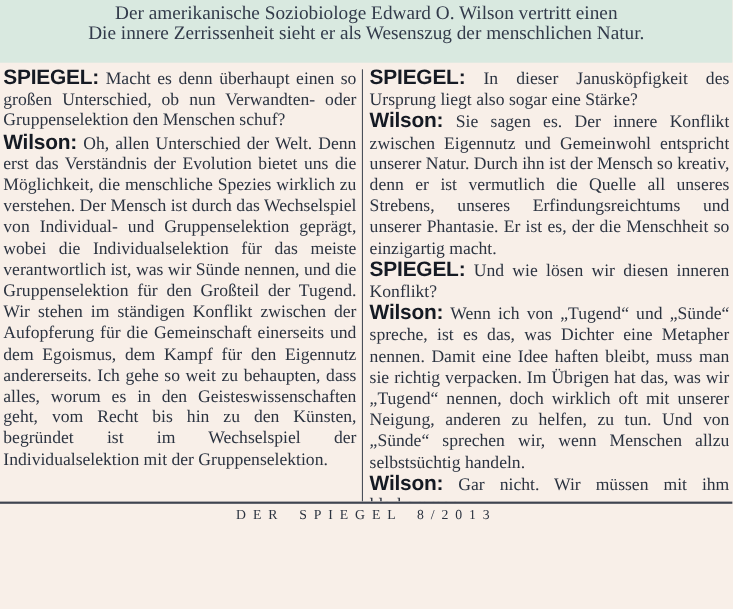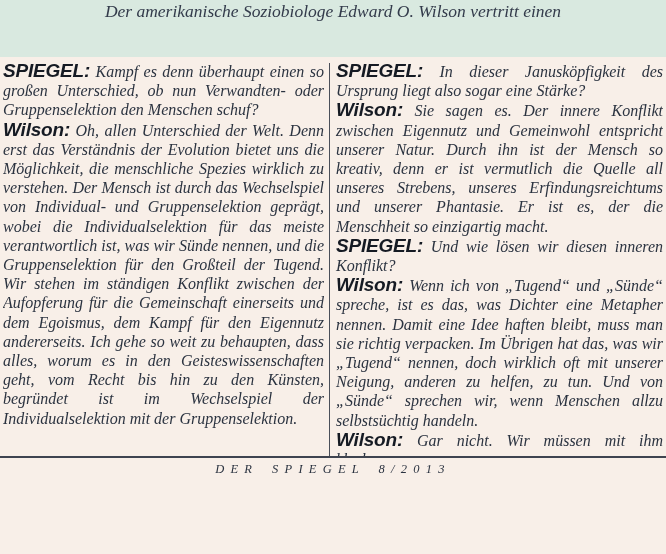--- a/index.html
+++ b/index.html
@@ -3,21 +3,21 @@
 <meta charset="utf-8">
 <style>
   html, body { margin: 0; padding: 0; }
   body {
     width: 666px; height: 554px;
     background: #f8efe8;
     overflow: hidden;
     font-family: "Liberation Serif", serif;
     color: #2b3340;
   }
-  .page { width: 666px; height: 482px; display: flex; flex-direction: column; font-style: italic; }
+  .page { width: 666px; height: 482px; display: flex; flex-direction: column; }
 
   
   .header {
     background: #d9e9e0;
     height: 57px;
     text-align: center;
     padding-top: 2px;
     box-sizing: border-box;
   }
   .header div {
@@ -79,26 +79,27 @@
     color: #2b3340;
   }
 </style>
 </head>
 <body>
 
 <div class="page">
 
   <div class="header">
     <div>Der amerikanische Soziobiologe Edward O. Wilson vertritt einen</div>
+    <div>Die innere Zerrissenheit sieht er als Wesenszug der menschlichen Natur.</div>
   </div>
 
   <div class="columns">
 
     <div class="col col-left">
-      <p><span class="speaker">SPIEGEL:</span> <span>Kampf es denn überhaupt einen so großen Unterschied, ob nun Verwandten- oder Gruppenselektion den Menschen schuf?</span></p>
+      <p><span class="speaker">SPIEGEL:</span> <span>Macht es denn überhaupt einen so großen Unterschied, ob nun Verwandten- oder Gruppenselektion den Menschen schuf?</span></p>
       <p><span class="speaker">Wilson:</span> <span>Oh, allen Unterschied der Welt. Denn erst das Verständnis der Evolution bietet uns die Möglichkeit, die menschliche Spezies wirklich zu verstehen. Der Mensch ist durch das Wechselspiel von Individual- und Gruppenselektion geprägt, wobei die Individualselektion für das meiste verantwortlich ist, was wir Sünde nennen, und die Gruppenselektion für den Großteil der Tugend. Wir stehen im ständigen Konflikt zwischen der Aufopferung für die Gemeinschaft einerseits und dem Egoismus, dem Kampf für den Eigennutz andererseits. Ich gehe so weit zu behaupten, dass alles, worum es in den Geisteswissenschaften geht, vom Recht bis hin zu den Künsten, begründet ist im Wechselspiel der Individualselektion mit der Gruppenselektion.</span></p>
     </div>
 
     <div class="v-divider"></div>
 
     <div class="col col-right">
       <p><span class="speaker">SPIEGEL:</span> <span>In dieser Janusköpfigkeit des Ursprung liegt also sogar eine Stärke?</span></p>
       <p><span class="speaker">Wilson:</span> <span>Sie sagen es. Der innere Konflikt zwischen Eigennutz und Gemeinwohl entspricht unserer Natur. Durch ihn ist der Mensch so kreativ, denn er ist vermutlich die Quelle all unseres Strebens, unseres Erfindungsreichtums und unserer Phantasie. Er ist es, der die Menschheit so einzigartig macht.</span></p>
       <p><span class="speaker">SPIEGEL:</span> <span>Und wie lösen wir diesen inneren Konflikt?</span></p>
       <p><span class="speaker">Wilson:</span> <span>Wenn ich von „Tugend“ und „Sünde“ spreche, ist es das, was Dichter eine Metapher nennen. Damit eine Idee haften bleibt, muss man sie richtig verpacken. Im Übrigen hat das, was wir „Tugend“ nennen, doch wirklich oft mit unserer Neigung, anderen zu helfen, zu tun. Und von „Sünde“ sprechen wir, wenn Menschen allzu selbstsüchtig handeln.</span></p>

